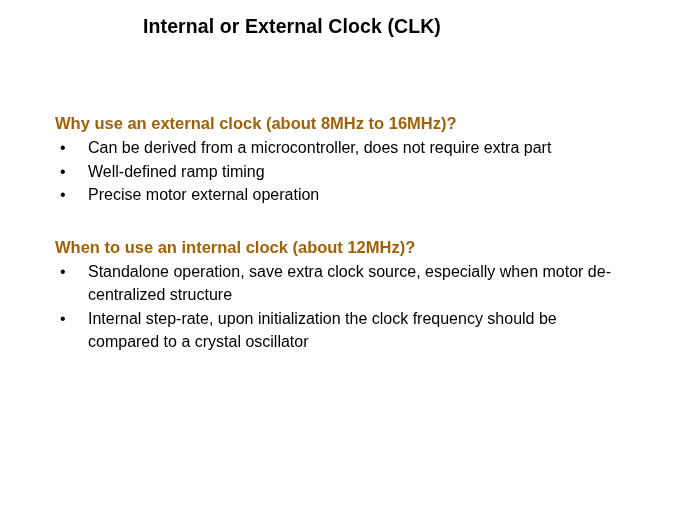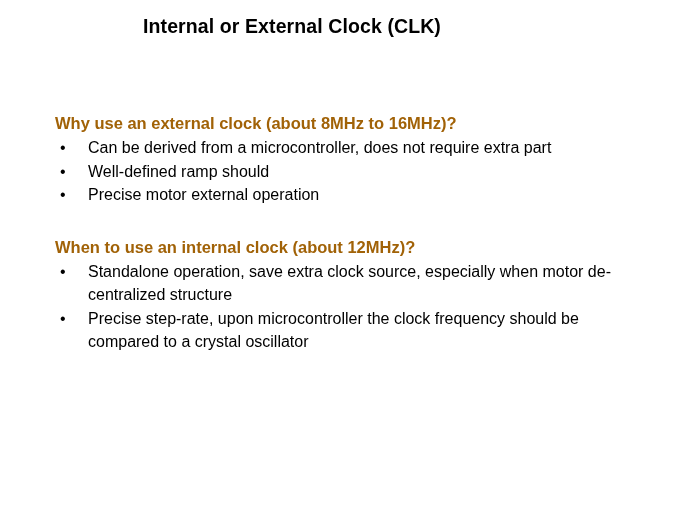--- a/index.html
+++ b/index.html
@@ -84,37 +84,37 @@
 
     <div class="section">
       <div class="section-heading">Why use an external clock (about 8MHz to 16MHz)?</div>
       <ul class="bullets">
         <li>
           <span class="dot">•</span>
           <span class="btext">Can be derived from a microcontroller, does not require extra part</span>
         </li>
         <li>
           <span class="dot">•</span>
-          <span class="btext">Well-defined ramp should</span>
+          <span class="btext">Well-defined ramp timing</span>
         </li>
         <li>
           <span class="dot">•</span>
           <span class="btext">Precise motor external operation</span>
         </li>
       </ul>
     </div>
 
     <div class="section">
       <div class="section-heading">When to use an internal clock (about 12MHz)?</div>
       <ul class="bullets">
         <li>
           <span class="dot">•</span>
           <span class="btext">Standalone operation, save extra clock source, especially when motor de-centralized structure</span>
         </li>
         <li>
           <span class="dot">•</span>
-          <span class="btext">Precise step-rate, upon microcontroller  the clock frequency should be compared to a crystal oscillator</span>
+          <span class="btext">Internal step-rate, upon initialization  the clock frequency should be compared to a crystal oscillator</span>
         </li>
       </ul>
     </div>
 
   </div>
 </div>
 
 </body></html>

